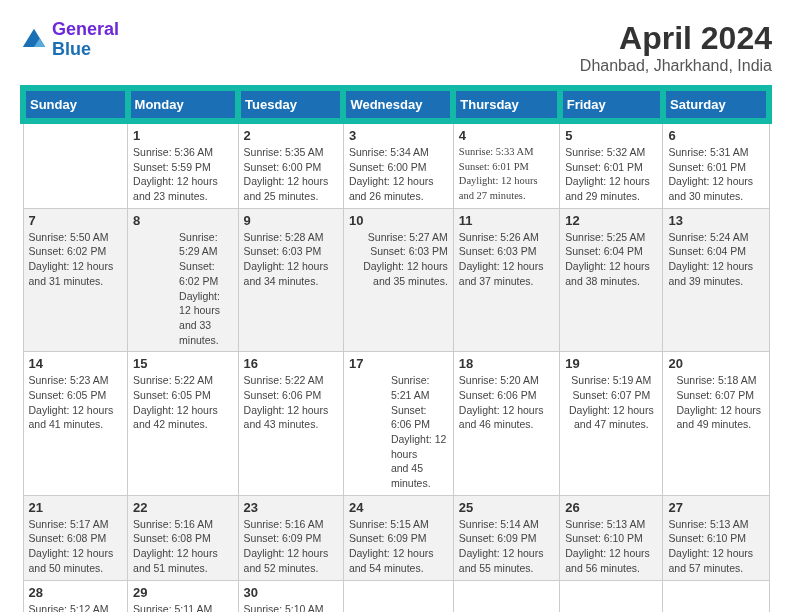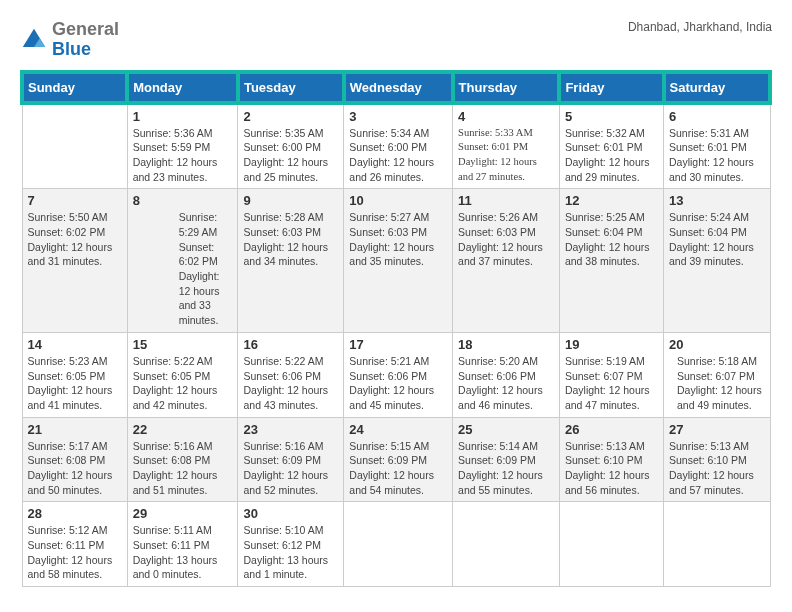--- a/index.html
+++ b/index.html
@@ -21,57 +21,57 @@
       align-items: center;
     }
     .logo-text {
       display: flex;
       flex-direction: column;
       line-height: 1.1;
     }
     .logo-general {
       font-size: 18px;
       font-weight: bold;
-      color: #737373;
+      color: #6d28d9;
     }
     .logo-blue {
       font-size: 18px;
       font-weight: bold;
       color: #1a6fb5;
     }
     .logo-icon {
       width: 28px;
       height: 28px;
       margin-right: 4px;
     }
     .title-block {
       text-align: right;
     }
     .month-year {
       font-size: 32px;
       font-weight: bold;
       color: #333;
     }
     .location {
-      font-size: 12px;
+      font-size: 16px;
       color: #555;
     }
     .calendar {
       width: 100%;
       border-collapse: collapse;
       font-size: 11px;
     }
     .calendar th {
       background-color: #1a6fb5;
       color: #fff;
       padding: 6px 4px;
       text-align: left;
       font-size: 13px;
       font-weight: bold;
-      border: 4px solid #14b8a6;
+      border: 6px solid #14b8a6;
     }
     .calendar td {
       border: 1px solid #ccc;
       padding: 4px 5px;
       vertical-align: top;
       width: 113px;
       min-height: 80px;
       background: #fff;
     }
     .calendar tr:nth-child(even) td {
@@ -101,20 +101,21 @@
     <svg class="logo-icon" viewBox="0 0 40 40">
       <polygon points="20,4 36,30 4,30" fill="#1a6fb5"></polygon>
       <polygon points="28,18 36,30 20,30" fill="#5aabdd"></polygon>
     </svg>
     <div class="logo-text">
       <span class="logo-general">General</span>
       <span class="logo-blue">Blue</span>
     </div>
   </div>
   <div class="title-block">
+    <div class="month-year">April 2024</div>
     <div class="location">Dhanbad, Jharkhand, India</div>
   </div>
 </div>
 
 <table class="calendar">
   <thead>
     <tr id="header-row">
         <th>Sunday</th>
         <th>Monday</th>
         <th>Tuesday</th>
@@ -187,21 +188,21 @@
         </td>
         <td>
           <span class="day-num">9</span>
           <div class="day-info" style="white-space: pre-line;">Sunrise: 5:28 AM
 Sunset: 6:03 PM
 Daylight: 12 hours
 and 34 minutes.</div>
         </td>
         <td>
           <span class="day-num">10</span>
-          <div class="day-info" style="white-space: pre-line;">Sunrise: 5:27 AM
+          <div class="day-info" style="white-space: pre-line; text-align: right;">Sunrise: 5:27 AM
 Sunset: 6:03 PM
 Daylight: 12 hours
 and 35 minutes.</div>
         </td>
         <td>
           <span class="day-num">11</span>
           <div class="day-info" style="white-space: pre-line;">Sunrise: 5:26 AM
 Sunset: 6:03 PM
 Daylight: 12 hours
 and 37 minutes.</div>
@@ -238,35 +239,35 @@
         </td>
         <td>
           <span class="day-num">16</span>
           <div class="day-info" style="white-space: pre-line;">Sunrise: 5:22 AM
 Sunset: 6:06 PM
 Daylight: 12 hours
 and 43 minutes.</div>
         </td>
         <td>
           <span class="day-num">17</span>
-          <div class="day-info" style="white-space: pre-line;">Sunrise: 5:21 AM
+          <div class="day-info" style="white-space: pre-line; margin-left: 42px;">Sunrise: 5:21 AM
 Sunset: 6:06 PM
 Daylight: 12 hours
 and 45 minutes.</div>
         </td>
         <td>
           <span class="day-num">18</span>
           <div class="day-info" style="white-space: pre-line;">Sunrise: 5:20 AM
 Sunset: 6:06 PM
 Daylight: 12 hours
 and 46 minutes.</div>
         </td>
         <td>
           <span class="day-num">19</span>
-          <div class="day-info" style="white-space: pre-line;">Sunrise: 5:19 AM
+          <div class="day-info" style="white-space: pre-line; text-align: center;">Sunrise: 5:19 AM
 Sunset: 6:07 PM
 Daylight: 12 hours
 and 47 minutes.</div>
         </td>
         <td>
           <span class="day-num">20</span>
           <div class="day-info" style="white-space: pre-line; margin-left: 8px;">Sunrise: 5:18 AM
 Sunset: 6:07 PM
 Daylight: 12 hours
 and 49 minutes.</div>

